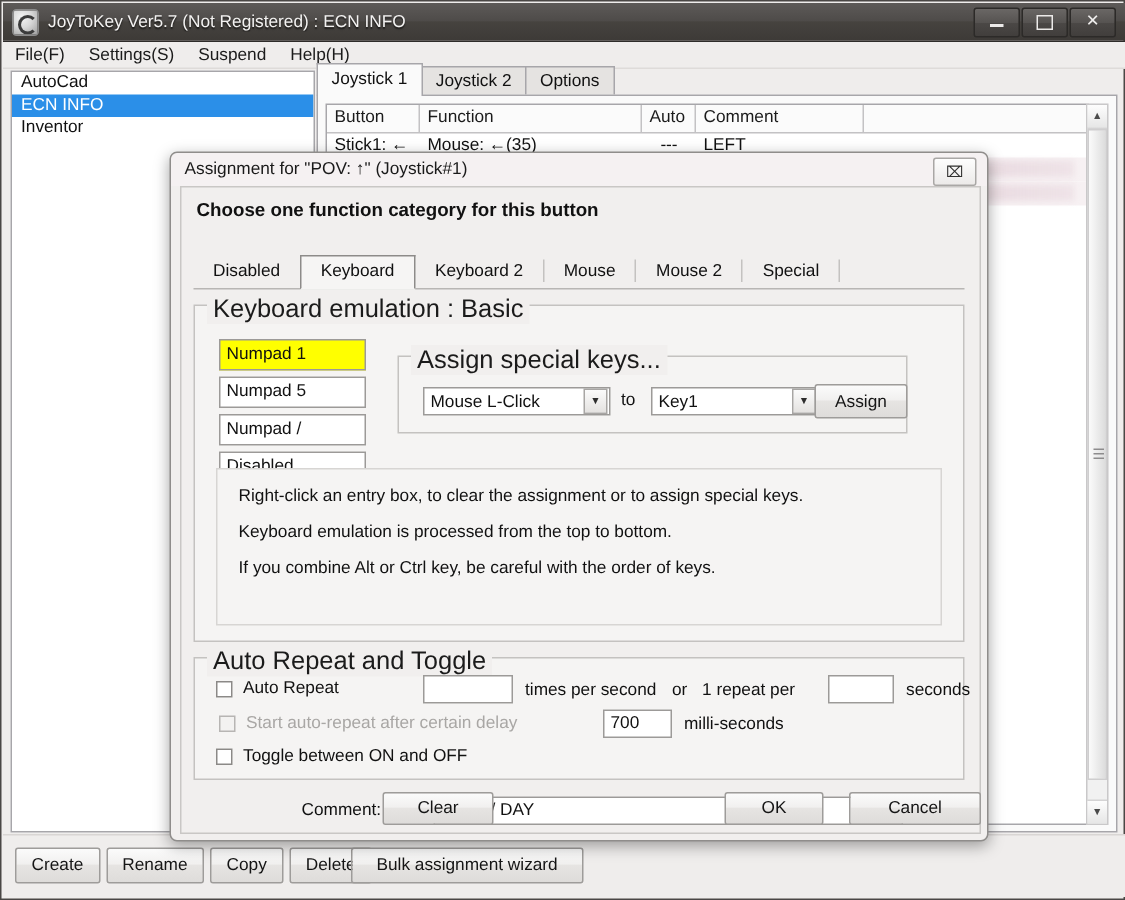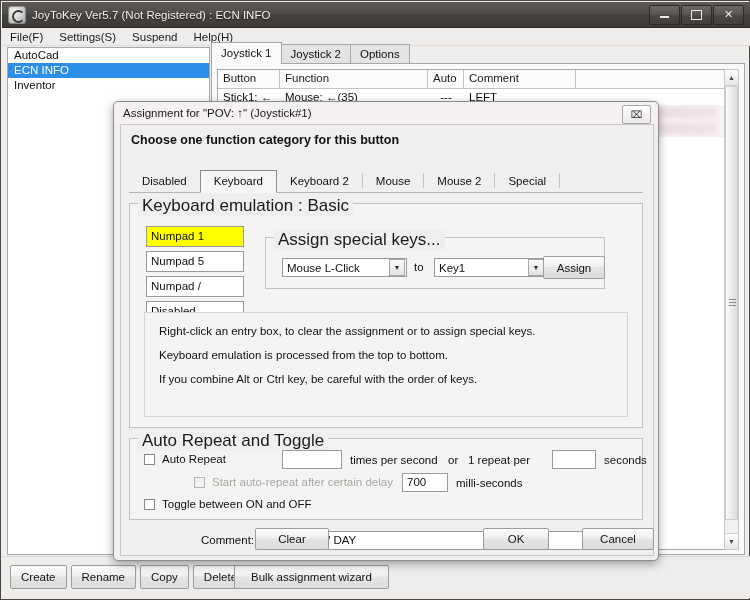--- a/index.html
+++ b/index.html
@@ -448,21 +448,21 @@
           <span class="cb"></span>
           <span class="lbl">Auto Repeat</span>
         </div>
         <div class="tinput" style="position:absolute;left:152px;top:11px;width:60px;"></div>
         <div class="lbl" style="position:absolute;left:220px;top:15px;">times per second</div>
         <div class="lbl" style="position:absolute;left:318px;top:15px;">or</div>
         <div class="lbl" style="position:absolute;left:338px;top:15px;">1 repeat per</div>
         <div class="tinput" style="position:absolute;left:422px;top:11px;width:44px;"></div>
         <div class="lbl" style="position:absolute;left:474px;top:15px;">seconds</div>
 
-        <div class="cbrow" style="left:16px;top:37px;margin-left:48px;">
+        <div class="cbrow" style="left:16px;top:37px;">
           <span class="cb dis"></span>
           <span class="lbl dis">Start auto-repeat after certain delay</span>
         </div>
         <div class="tinput" style="position:absolute;left:272px;top:34px;width:46px;">700</div>
         <div class="lbl" style="position:absolute;left:326px;top:38px;">milli-seconds</div>
 
         <div class="cbrow" style="left:14px;top:59px;">
           <span class="cb"></span>
           <span class="lbl">Toggle between ON and OFF</span>
         </div>
@@ -470,17 +470,17 @@
 
       <div style="position:absolute;left:8px;top:404px;width:514px;height:22px;">
         <div class="lbl" style="position:absolute;left:72px;top:5px;">Comment:</div>
         <div class="cmt-input">DATE / DAY</div>
       </div>
 
     </div>
 
     <div class="btn" style="position:absolute;left:141px;bottom:10px;width:74px;height:22px;">Clear</div>
     <div class="btn" style="position:absolute;left:369px;bottom:10px;width:66px;height:22px;">OK</div>
-    <div class="btn" style="position:absolute;left:468px;bottom:10px;width:72px;height:22px;">Cancel</div>
+    <div class="btn" style="position:absolute;left:452px;bottom:10px;width:88px;height:22px;">Cancel</div>
 
   </div>
 
 </div>
 
 </body></html>

